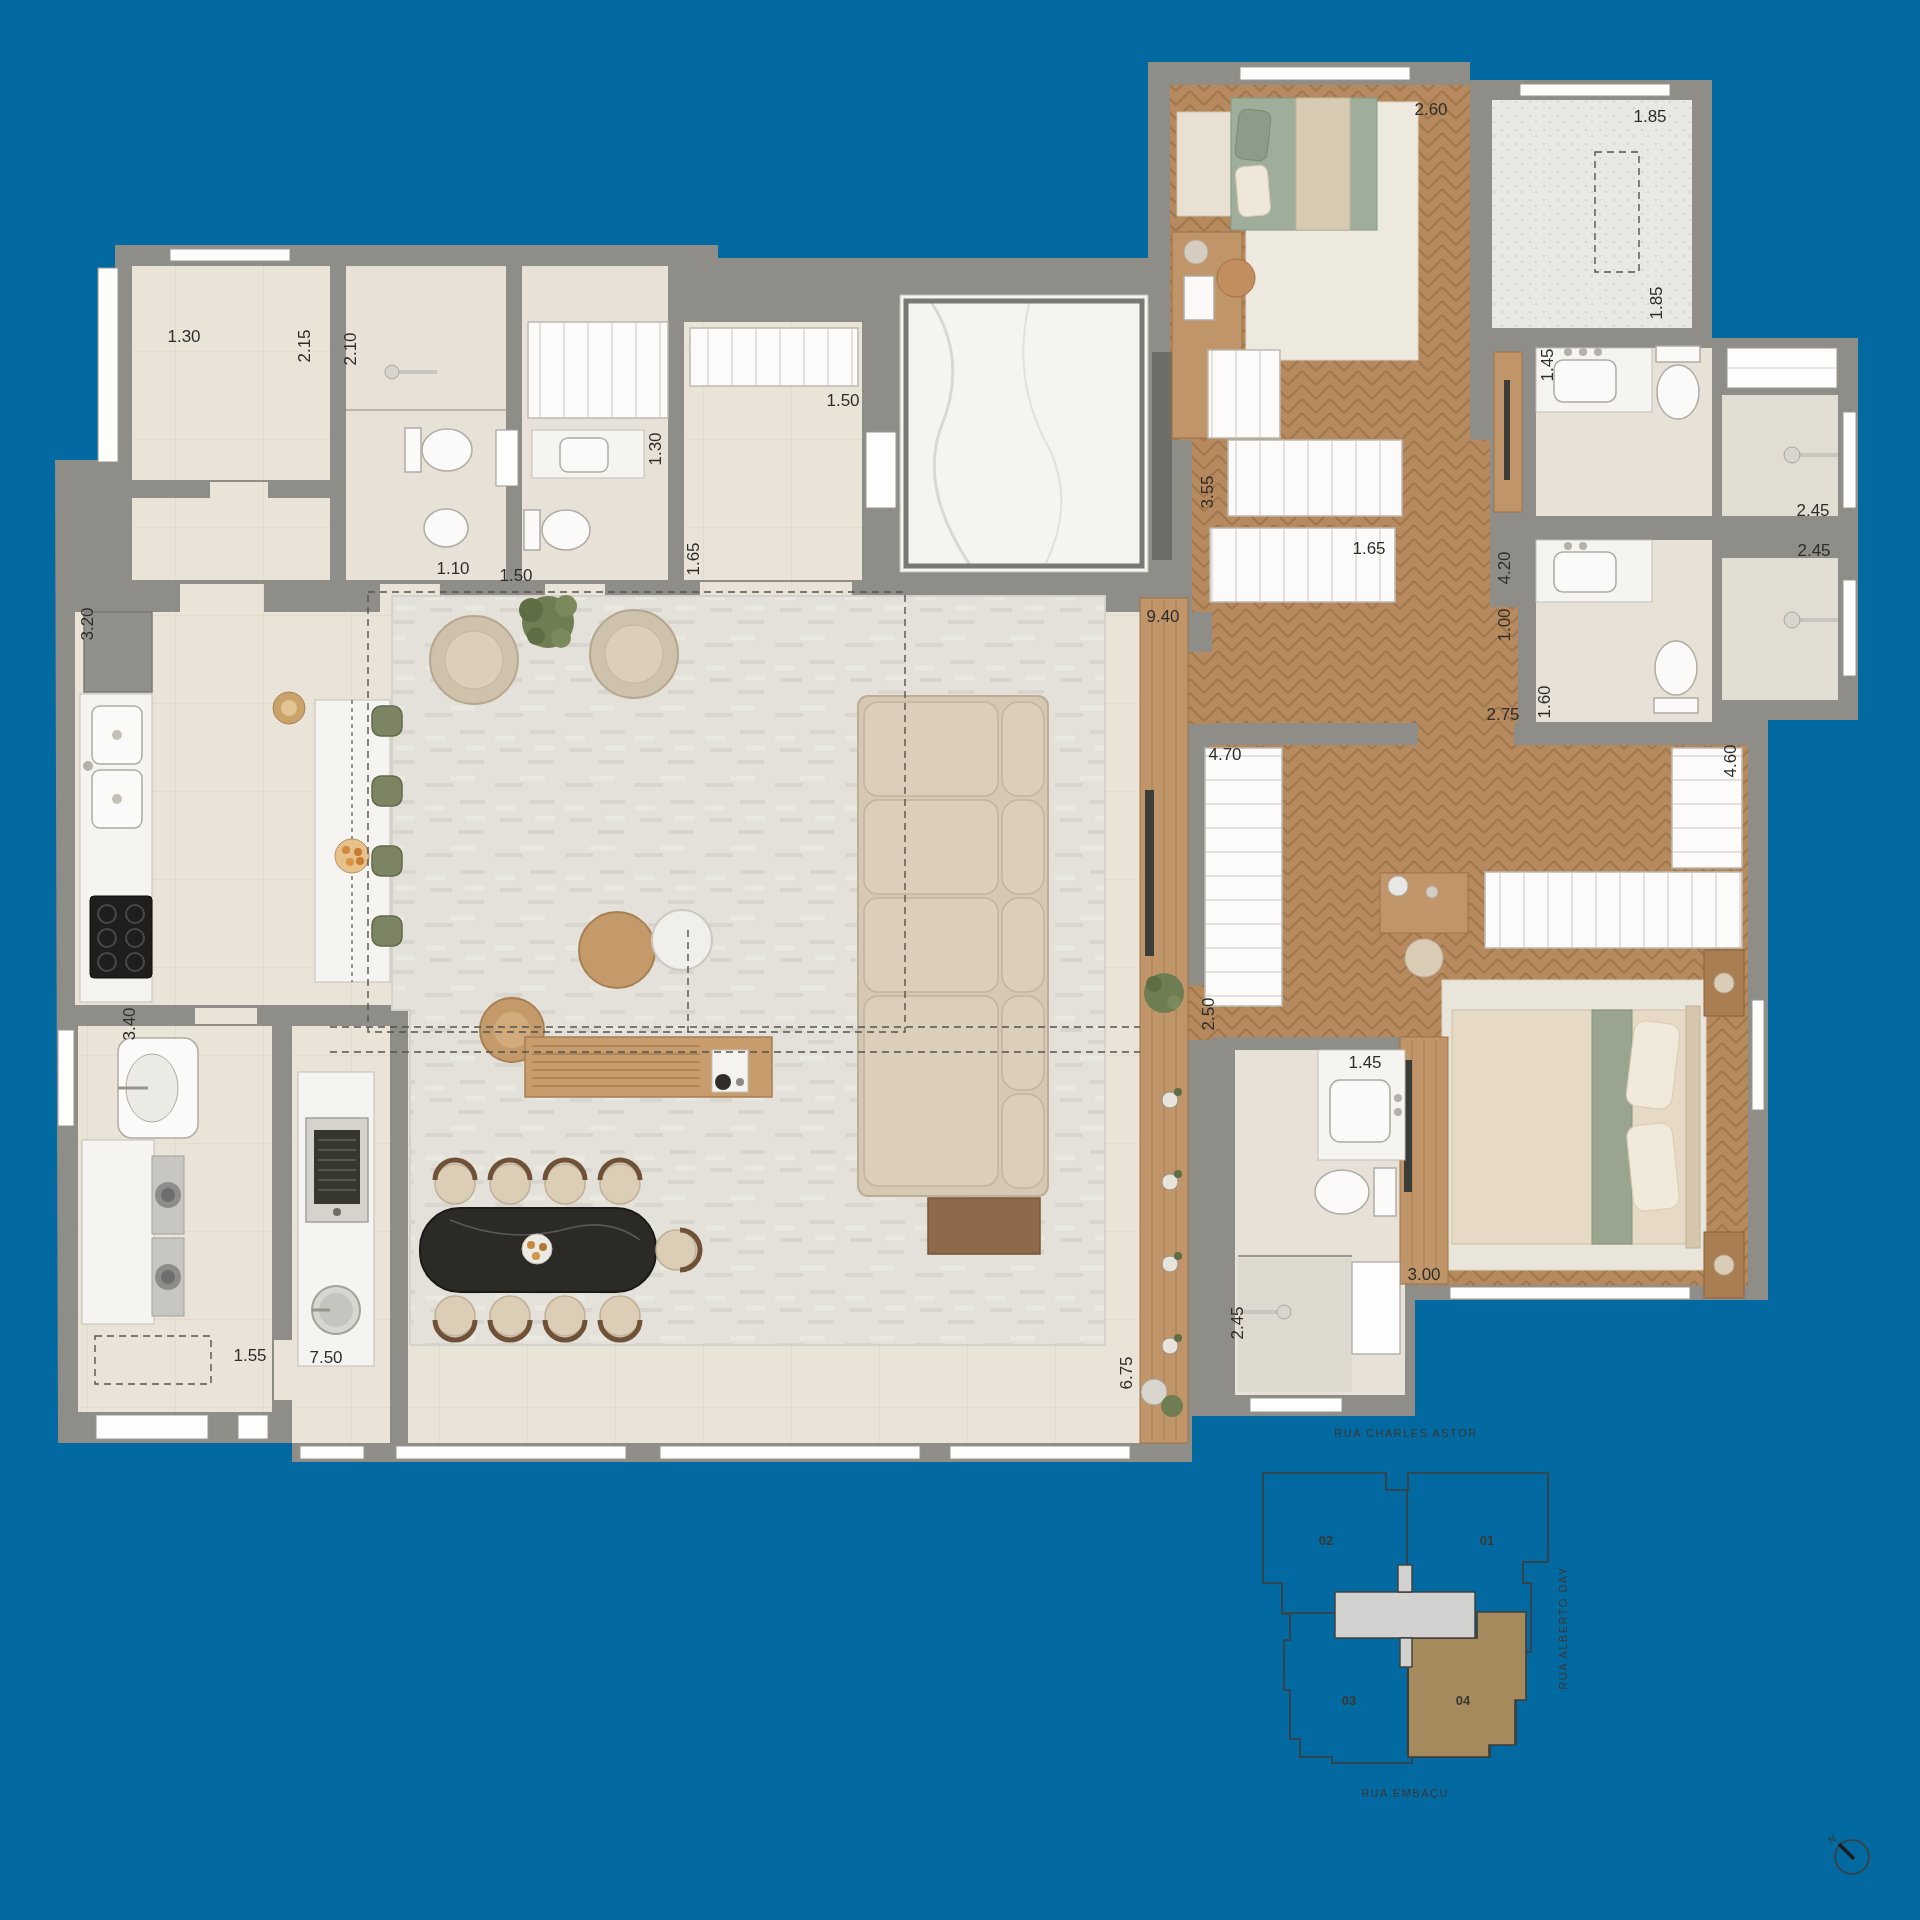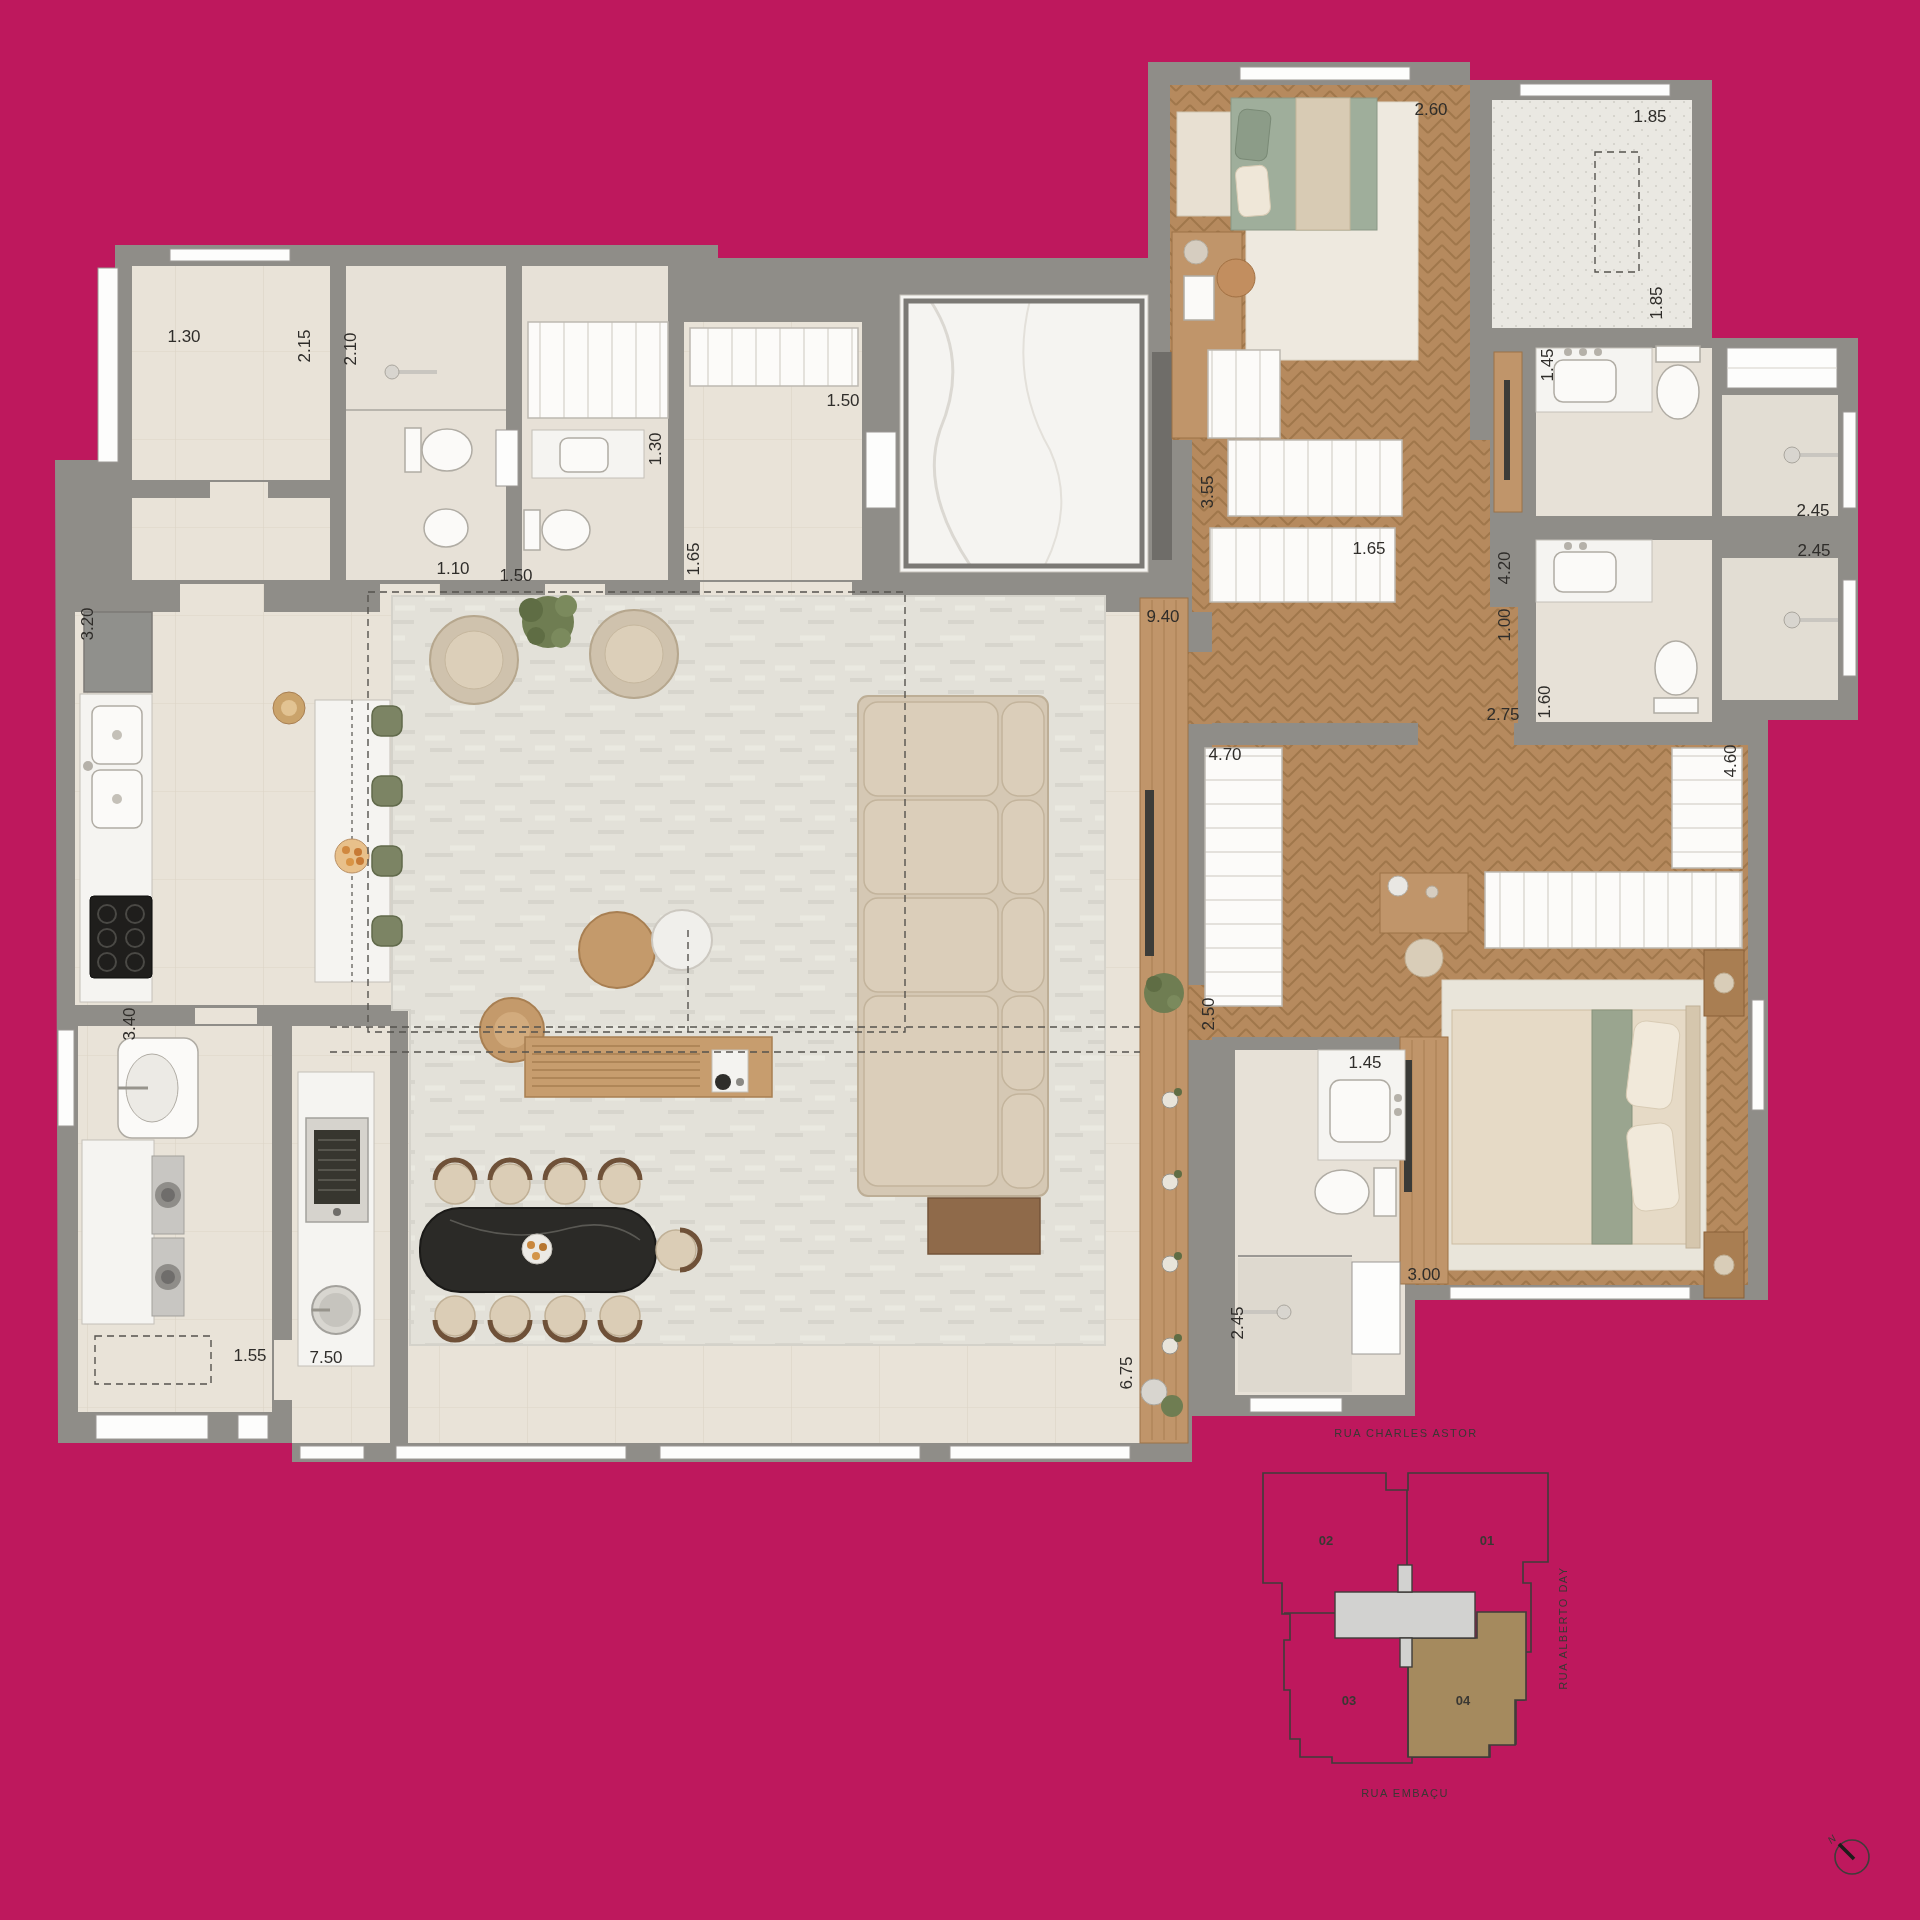--- a/index.html
+++ b/index.html
@@ -1,16 +1,16 @@
 <!DOCTYPE html>
 <html><head>
 <meta charset="utf-8">
 <style>
   html,body{margin:0;padding:0;background:#ffffff;}
-  .stage{position:relative;width:1920px;height:1920px;background:#be185d;overflow:hidden;font-family:"Liberation Sans",sans-serif;}
+  .stage{position:relative;width:1920px;height:1920px;background:#0369a1;overflow:hidden;font-family:"Liberation Sans",sans-serif;}
   .stage svg{position:absolute;left:0;top:0;}
   text{font-family:"Liberation Sans",sans-serif;}
   .dim{font-size:17px;fill:#2f2d2a;text-anchor:middle;}
   .kp-num{font-size:13px;font-weight:bold;fill:#3a3833;text-anchor:middle;}
   .street{font-size:11px;fill:#3a3833;letter-spacing:1.5px;text-anchor:middle;}
   .north{font-size:10px;font-style:italic;fill:#3a3833;text-anchor:middle;}
   .win{fill:#fdfdfc;stroke:#9b9894;stroke-width:1;}
   .marble{fill:#f5f4f1;stroke:#c4c0b8;stroke-width:1;}
   .fix{fill:#fbfaf8;stroke:#b0aca4;stroke-width:1.5;}
   .ward{stroke:#bdb9b1;stroke-width:1.5;}

